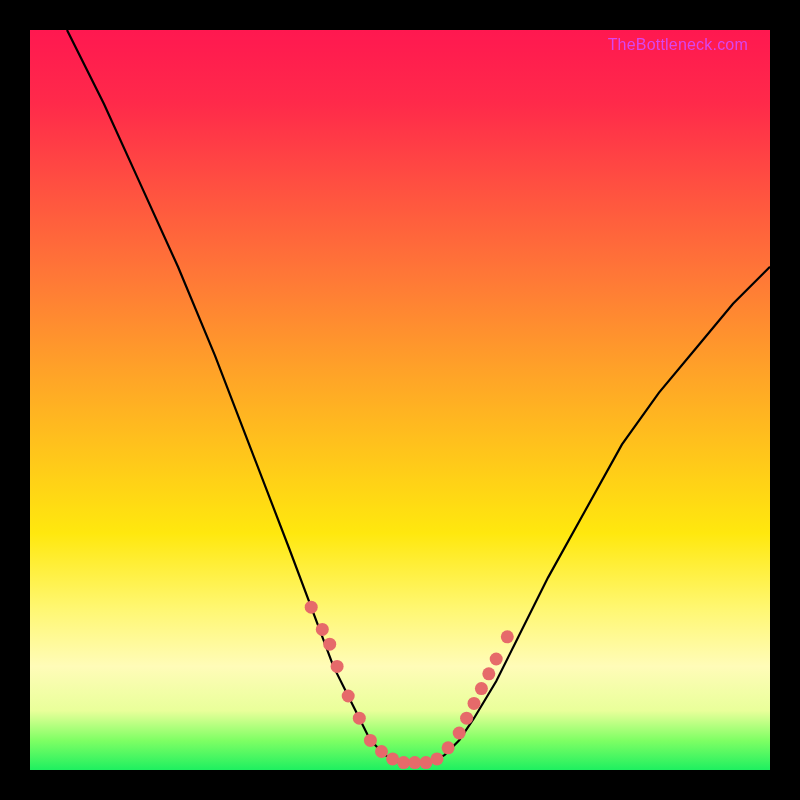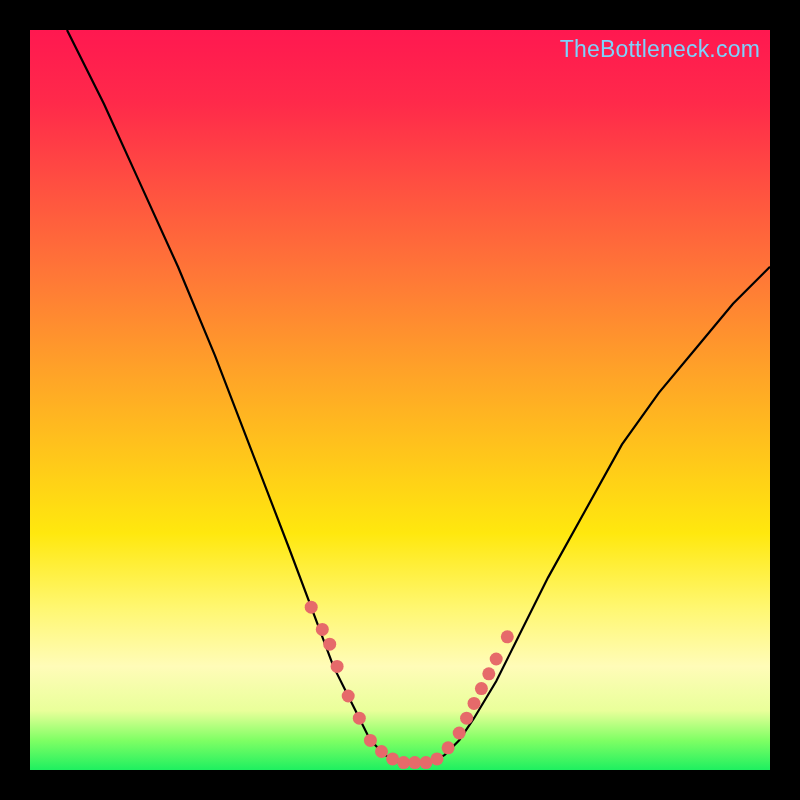--- a/index.html
+++ b/index.html
@@ -37,23 +37,23 @@
       #fff770 78%,
       #fffcb8 86%,
       #e9ff9a 92%,
       #7fff64 96%,
       #1ef060 100%
     );
   }
   .watermark {
     position: absolute;
     top: 6px;
-    right: 10px;
-    color: #7dd3fc;
-    font-size: 23px;
+    right: 22px;
+    color: #d946ef;
+    font-size: 16px;
     font-weight: 400;
     letter-spacing: 0.2px;
     user-select: none;
   }
   svg.curve {
     position: absolute;
     left: 0;
     top: 0;
     width: 740px;
     height: 740px;

